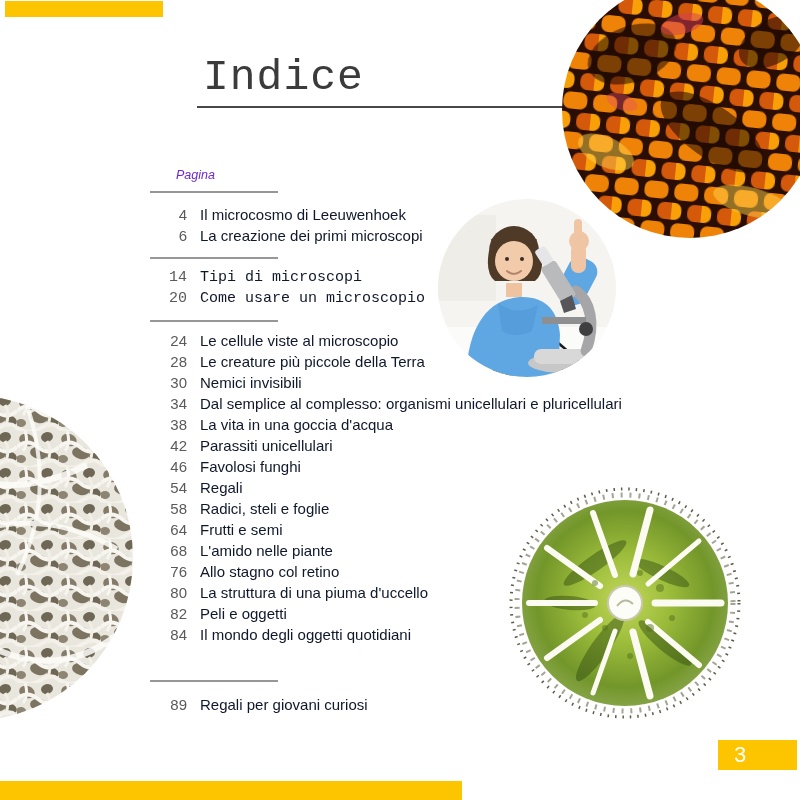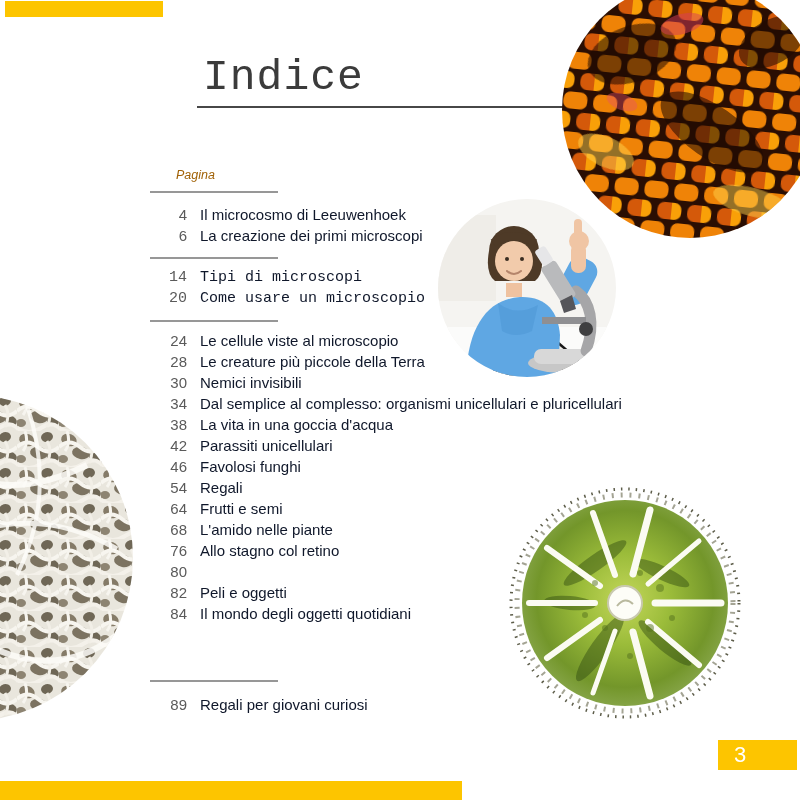--- a/index.html
+++ b/index.html
@@ -7,21 +7,21 @@
     position:relative;width:800px;height:800px;background:#ffffff;overflow:hidden;
     font-family:"Liberation Sans","DejaVu Sans",sans-serif;
   }
   .abs{position:absolute;}
   
   .bar-top{left:5px;top:1px;width:158px;height:16px;background:#FDC500;}
   .bar-bottom{left:0;top:781px;width:462px;height:19px;background:#FDC500;}
   
   .title{left:203px;top:53px;font-size:43px;font-weight:300;color:#3b3b3b;letter-spacing:1px;font-family:Liberation Mono, monospace;}
   .title-rule{left:197px;top:106px;width:369px;height:2px;background:#474747;}
-  .pagina{left:176px;top:168px;font-size:12.5px;font-style:italic;color:#a16207;}
+  .pagina{left:176px;top:168px;font-size:12.5px;font-style:italic;color:#6d28d9;}
   
   .toc-group{left:150px;width:520px;}
   .g1{top:204px;} .g2{top:267px;font-family:Liberation Mono, monospace;} .g3{top:330px;} .g4{top:694px;}
   .toc-row{display:flex;height:21px;line-height:21px;font-size:15px;}
   .toc-num{width:37px;text-align:right;color:#5a5a5a;flex:none;}
   .toc-title{margin-left:13px;color:#0f172a;white-space:nowrap;}
   .rule{left:150px;width:128px;height:2px;background:#979797;}
   .rule-pagina{top:191px;} .rule-1{top:257px;} .rule-2{top:320px;} .rule-3{top:680px;}
   
   .badge{left:718px;top:740px;width:79px;height:30px;background:#FDC500;color:#fff;
@@ -97,33 +97,38 @@
       </div>
       <div class="toc-row">
         <span class="toc-num">46</span>
         <span class="toc-title">Favolosi funghi</span>
       </div>
       <div class="toc-row">
         <span class="toc-num">54</span>
         <span class="toc-title">Regali</span>
       </div>
       <div class="toc-row">
+        <span class="toc-num">58</span>
+        <span class="toc-title">Radici, steli e foglie</span>
+      </div>
+      <div class="toc-row">
         <span class="toc-num">64</span>
         <span class="toc-title">Frutti e semi</span>
       </div>
       <div class="toc-row">
         <span class="toc-num">68</span>
         <span class="toc-title">L'amido nelle piante</span>
       </div>
       <div class="toc-row">
         <span class="toc-num">76</span>
         <span class="toc-title">Allo stagno col retino</span>
       </div>
       <div class="toc-row">
         <span class="toc-num">80</span>
+        <span class="toc-title">La struttura di una piuma d'uccello</span>
       </div>
       <div class="toc-row">
         <span class="toc-num">82</span>
         <span class="toc-title">Peli e oggetti</span>
       </div>
       <div class="toc-row">
         <span class="toc-num">84</span>
         <span class="toc-title">Il mondo degli oggetti quotidiani</span>
       </div>
     </div>

